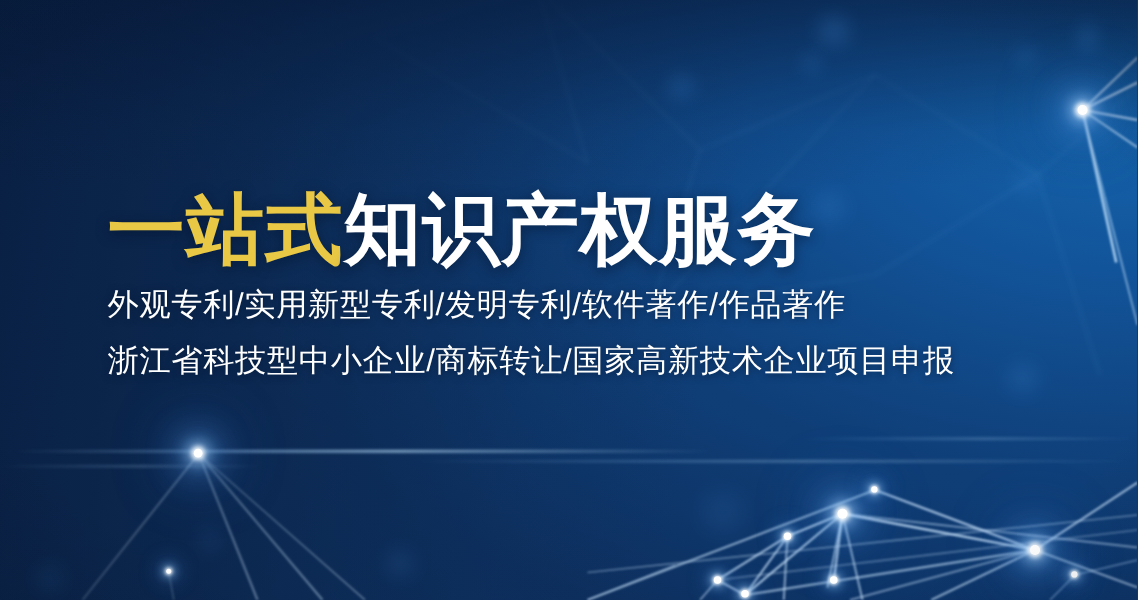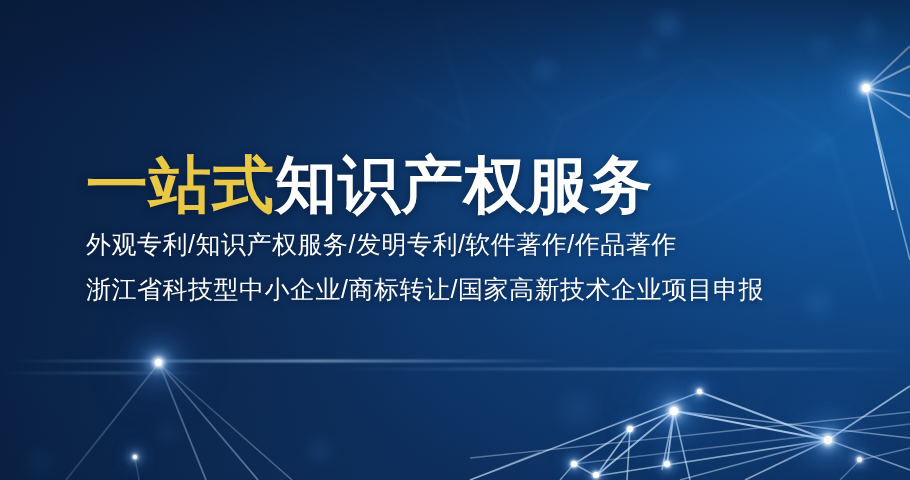--- a/index.html
+++ b/index.html
@@ -245,18 +245,18 @@
 
   <div class="bg-vignette"></div>
 
   <div class="content">
 
     <h1 class="headline">
       <span class="gold">一站式</span><span class="white">知识产权服务</span>
     </h1>
 
     <div class="sublines">
-      <div class="subline">外观专利/知识产权服务/发明专利/软件著作/作品著作</div>
+      <div class="subline">外观专利/实用新型专利/发明专利/软件著作/作品著作</div>
       <div class="subline">浙江省科技型中小企业/商标转让/国家高新技术企业项目申报</div>
     </div>
 
   </div>
 </div>
 
 </body></html>

